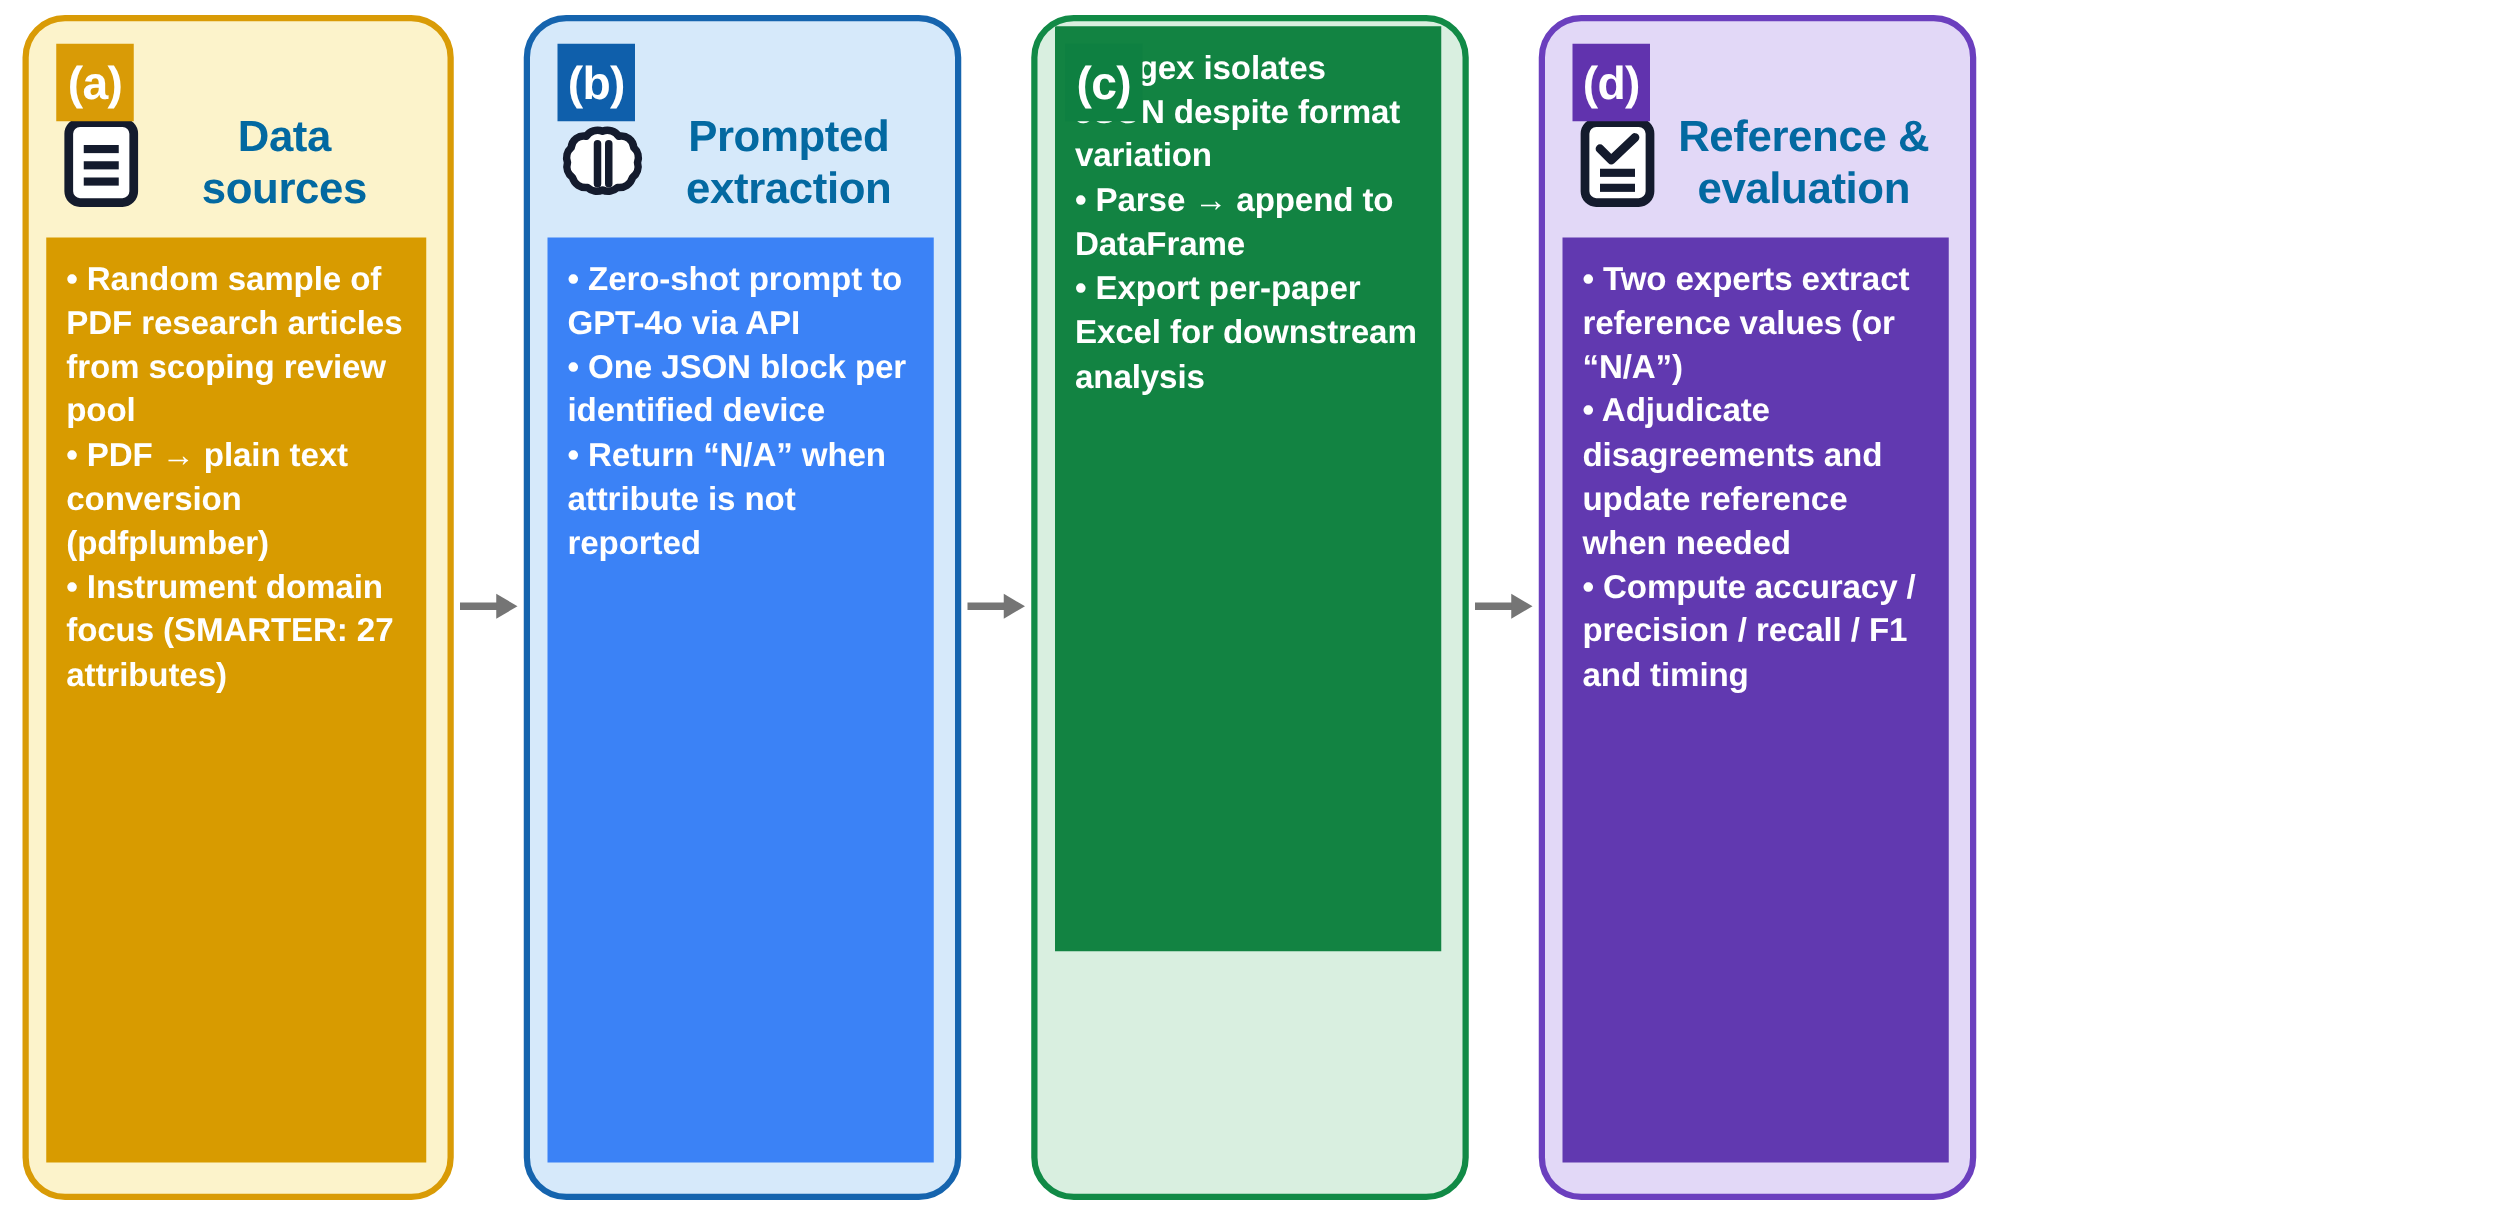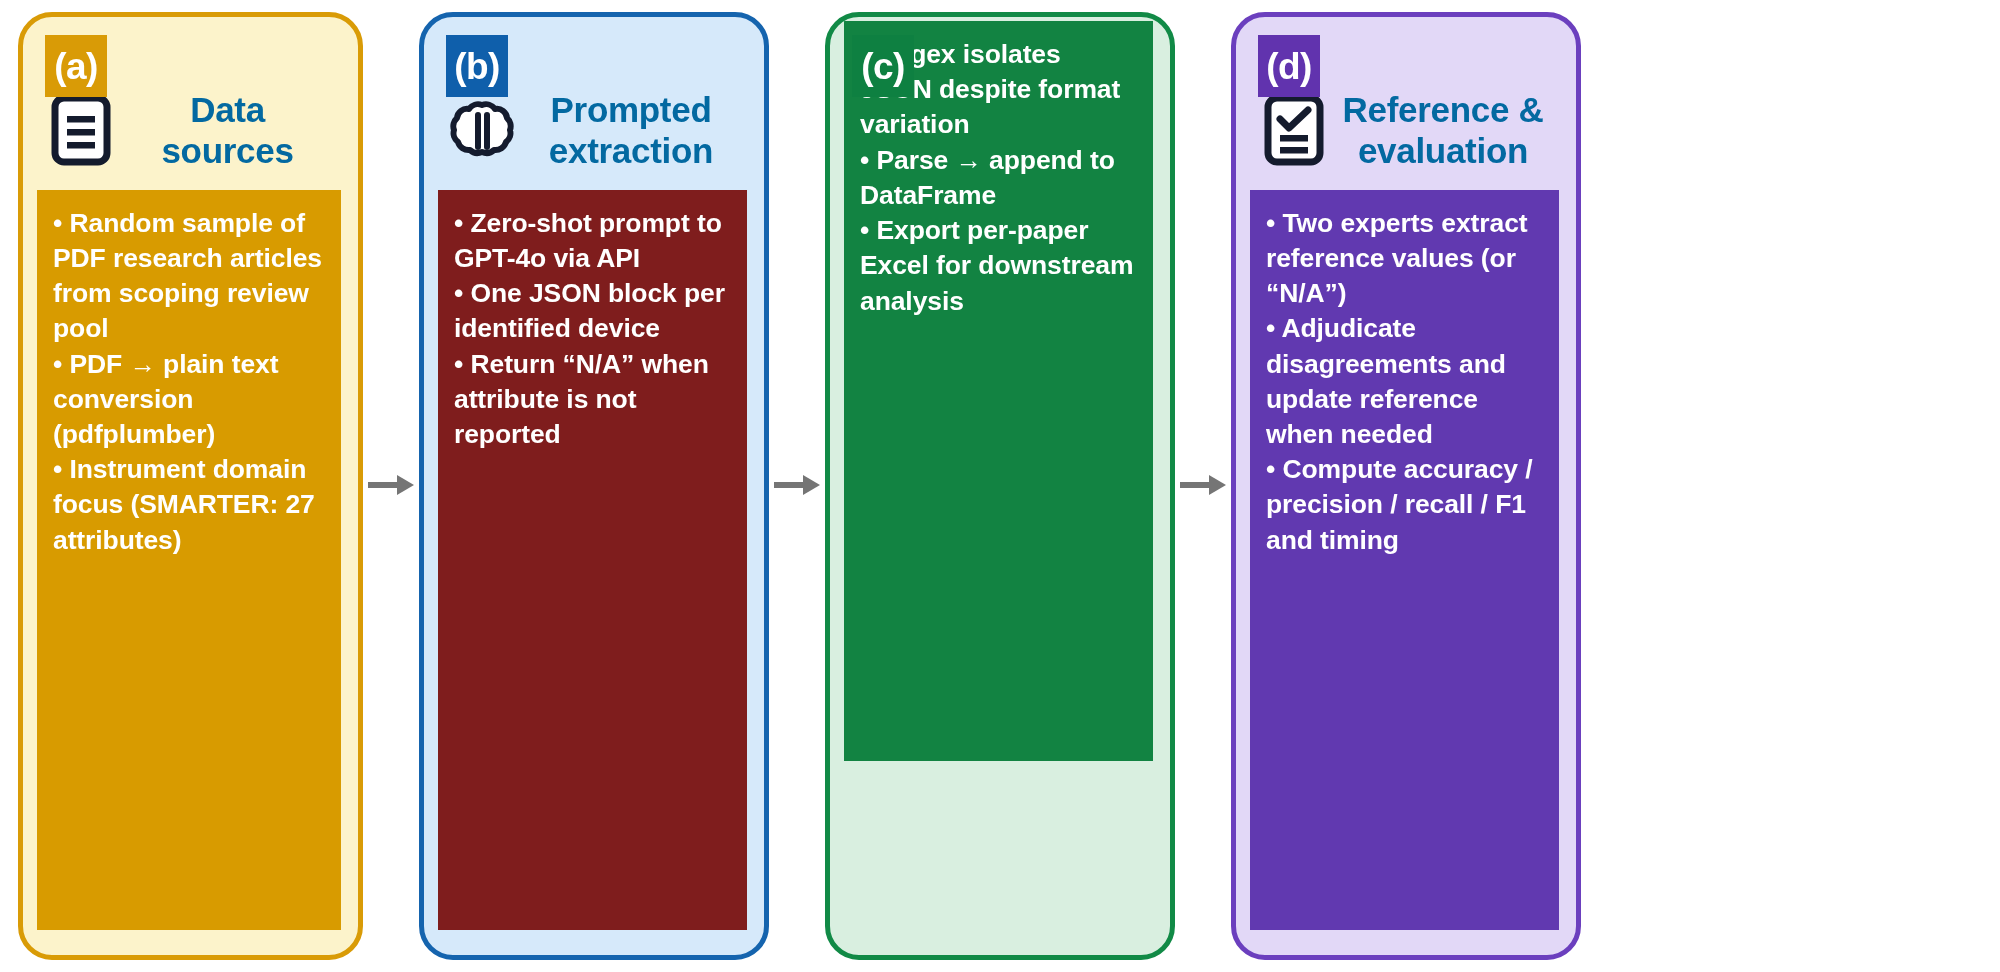--- a/index.html
+++ b/index.html
@@ -107,21 +107,21 @@
     border-left: 17px solid #757575;
   }
 
   
   .p-a { border-color: #D99B06; background: #FCF3CB; width: 345px; margin-left: 18px; }
   .p-a .tag { background: #D99B06; }
   .p-a .body { background: #D89B00; }
 
   .p-b { border-color: #1564AE; background: #D6E9FA; width: 350px; }
   .p-b .tag { background: #0F5FAB; }
-  .p-b .body { background: #7f1d1d; }
+  .p-b .body { background: #3b82f6; }
 
   .p-c { border-color: #118A46; background: #D9EFE0; width: 350px; }
   .p-c .tag { background: #0E8041; }
   .p-c .body { background: #128342; }
 
   .p-d { border-color: #6B3FBE; background: #E2D8F7; width: 350px; }
   .p-d .tag { background: #6133AE; }
   .p-d .body { background: #6139B0; padding-left: 16px; }
   .spacer-right { flex: 1 1 auto; }
 </style>

